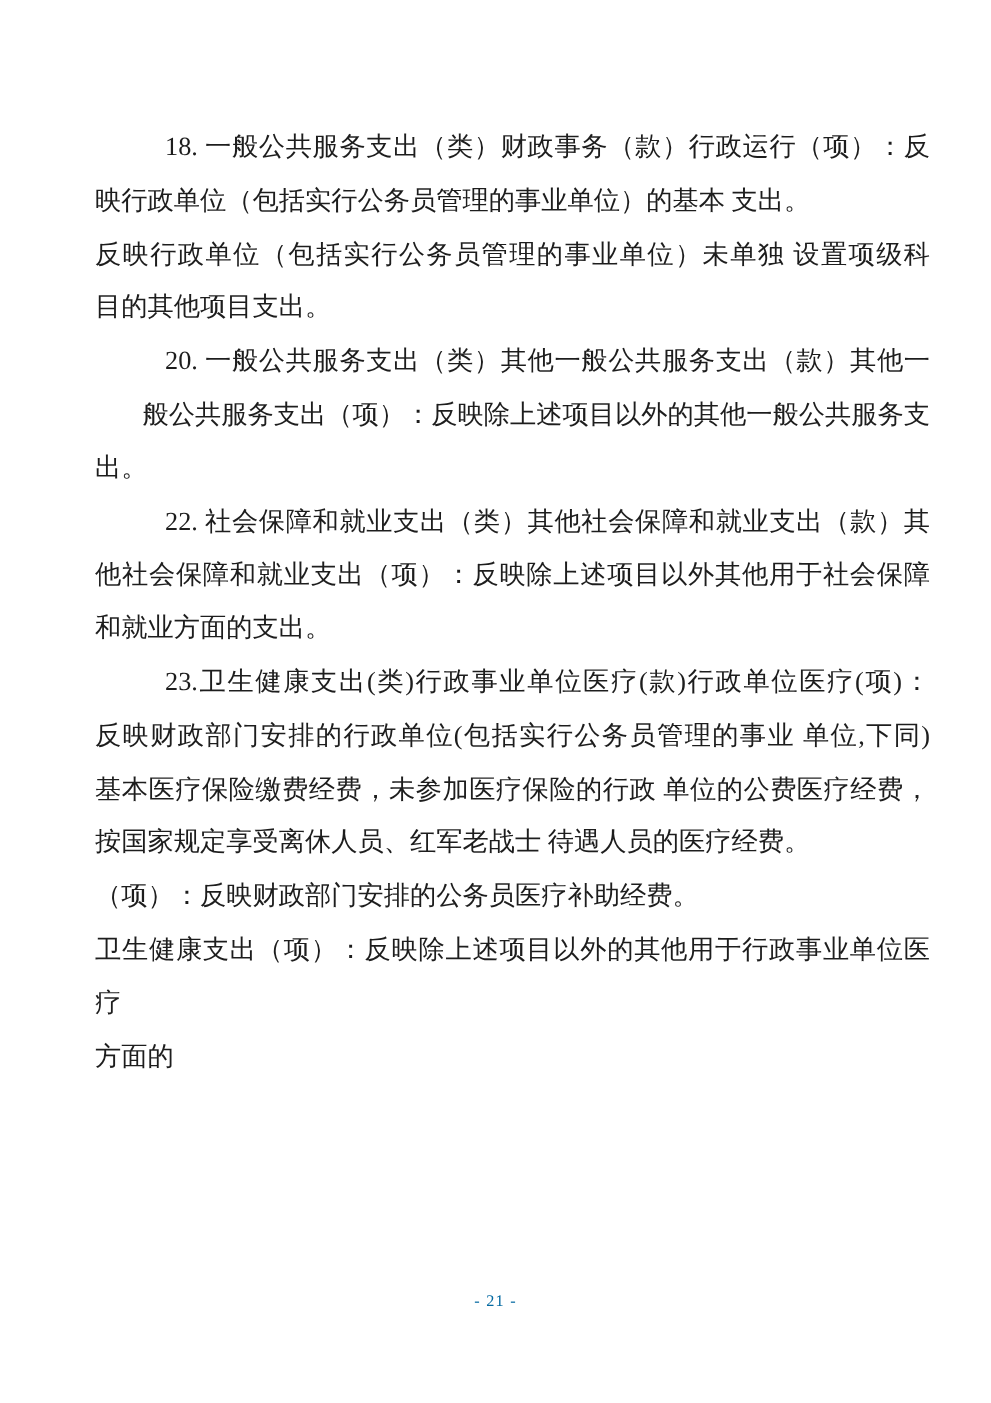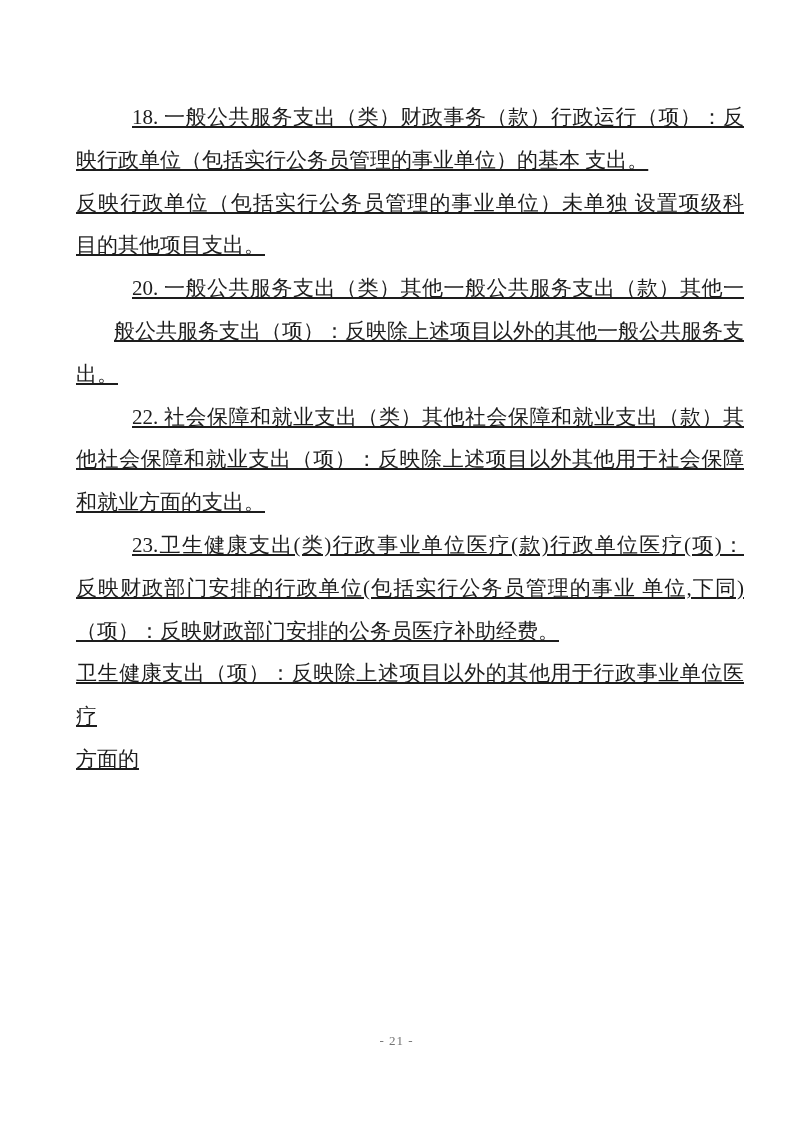--- a/index.html
+++ b/index.html
@@ -16,21 +16,20 @@
     color: #1d1d1d;
     overflow: hidden;
   }
   .content {
     position: absolute;
     left: 76px;
     top: 96px;
     width: 668px;
     font-size: 21px;
     line-height: 42.8px;
-    text-decoration: underline;
   }
   .para {
     margin: 0;
     padding: 0;
   }
   .ln {
     display: block;
     text-align: justify;
     text-align-last: justify;
     text-justify: inter-character;
@@ -44,21 +43,21 @@
     padding-left: 56px;
   }
   .footer {
     position: absolute;
     left: 0;
     top: 1033px;
     width: 793px;
     text-align: center;
     font-size: 13px;
     letter-spacing: 1px;
-    color: #737373;
+    color: #0369a1;
   }
 </style>
 </head>
 <body>
 
 <div class="page">
   <div class="content">
 
     <p class="para">
       <span class="ln indent">18. 一般公共服务支出（类）财政事务（款）行政运行（项）：反</span>
@@ -78,20 +77,22 @@
 
     <p class="para">
       <span class="ln indent">22. 社会保障和就业支出（类）其他社会保障和就业支出（款）其</span>
       <span class="ln">他社会保障和就业支出（项）：反映除上述项目以外其他用于社会保障</span>
       <span class="ln last">和就业方面的支出。</span>
     </p>
 
     <p class="para">
       <span class="ln indent">23.卫生健康支出(类)行政事业单位医疗(款)行政单位医疗(项)：</span>
       <span class="ln">反映财政部门安排的行政单位(包括实行公务员管理的事业 单位,下同)</span>
+      <span class="ln">基本医疗保险缴费经费，未参加医疗保险的行政 单位的公费医疗经费，</span>
+      <span class="ln last">按国家规定享受离休人员、红军老战士 待遇人员的医疗经费。</span>
     </p>
 
     <p class="para">
       <span class="ln last">（项）：反映财政部门安排的公务员医疗补助经费。</span>
     </p>
 
     <p class="para">
       <span class="ln">卫生健康支出（项）：反映除上述项目以外的其他用于行政事业单位医疗</span>
       <span class="ln last">方面的</span>
     </p>

